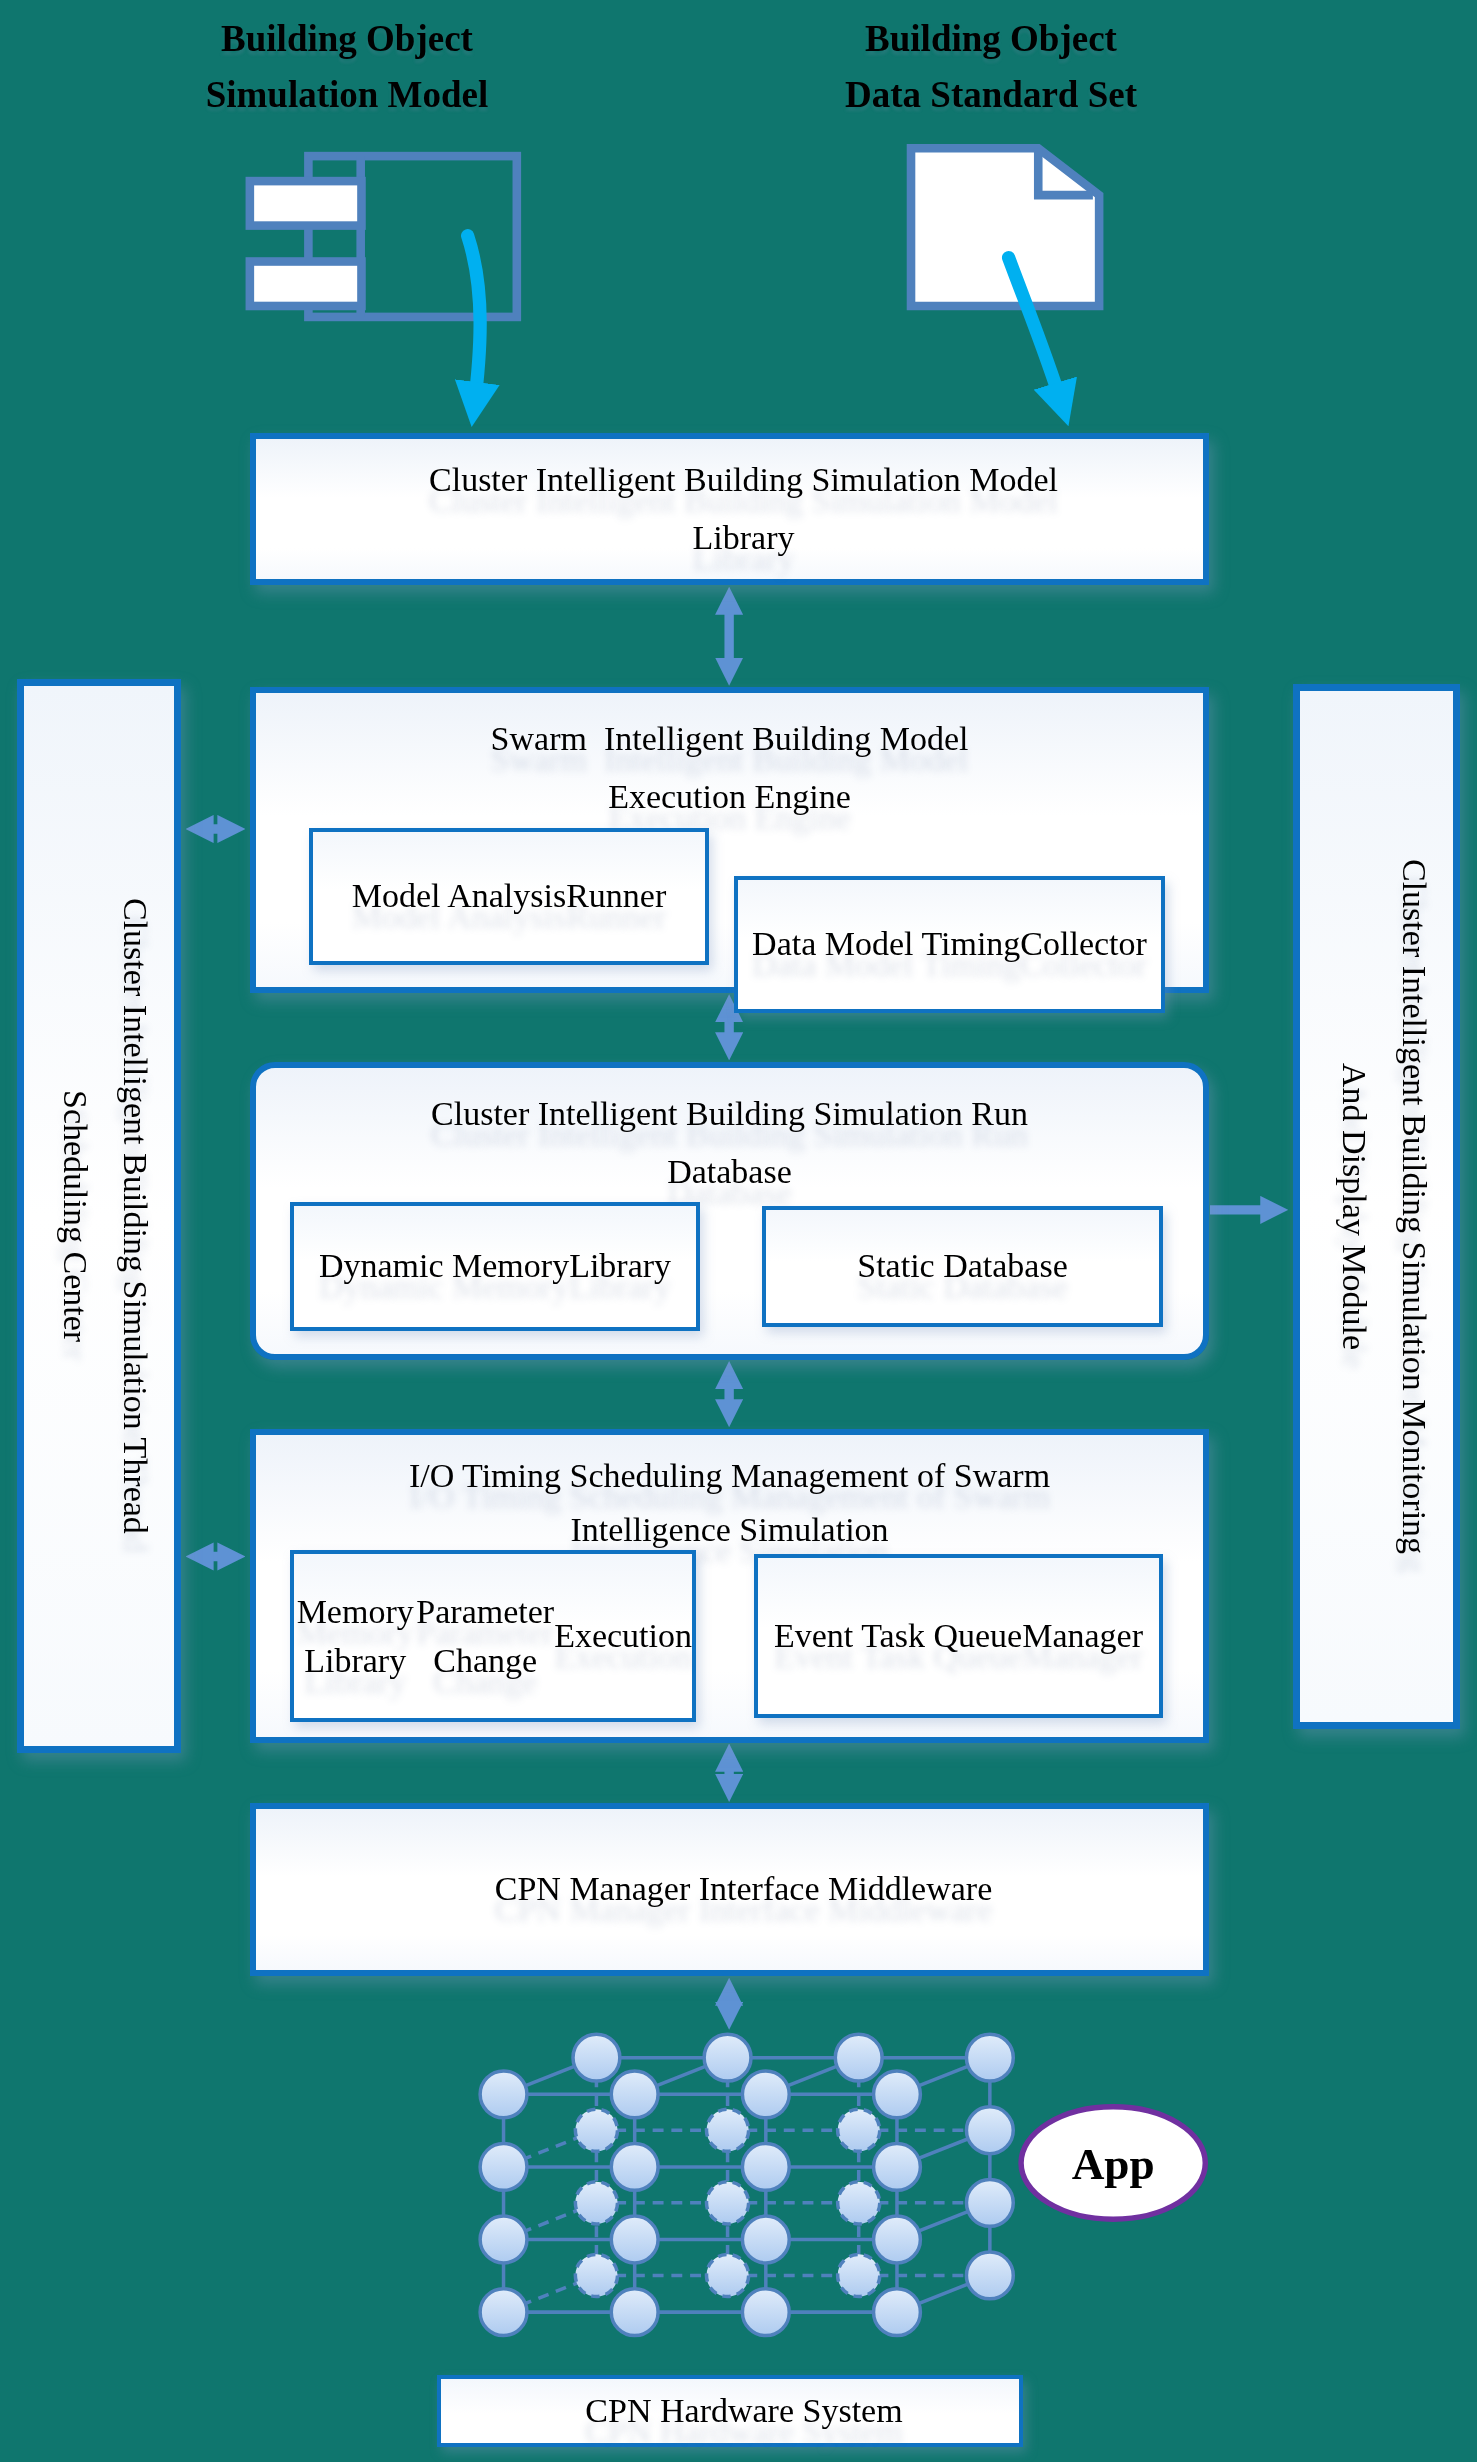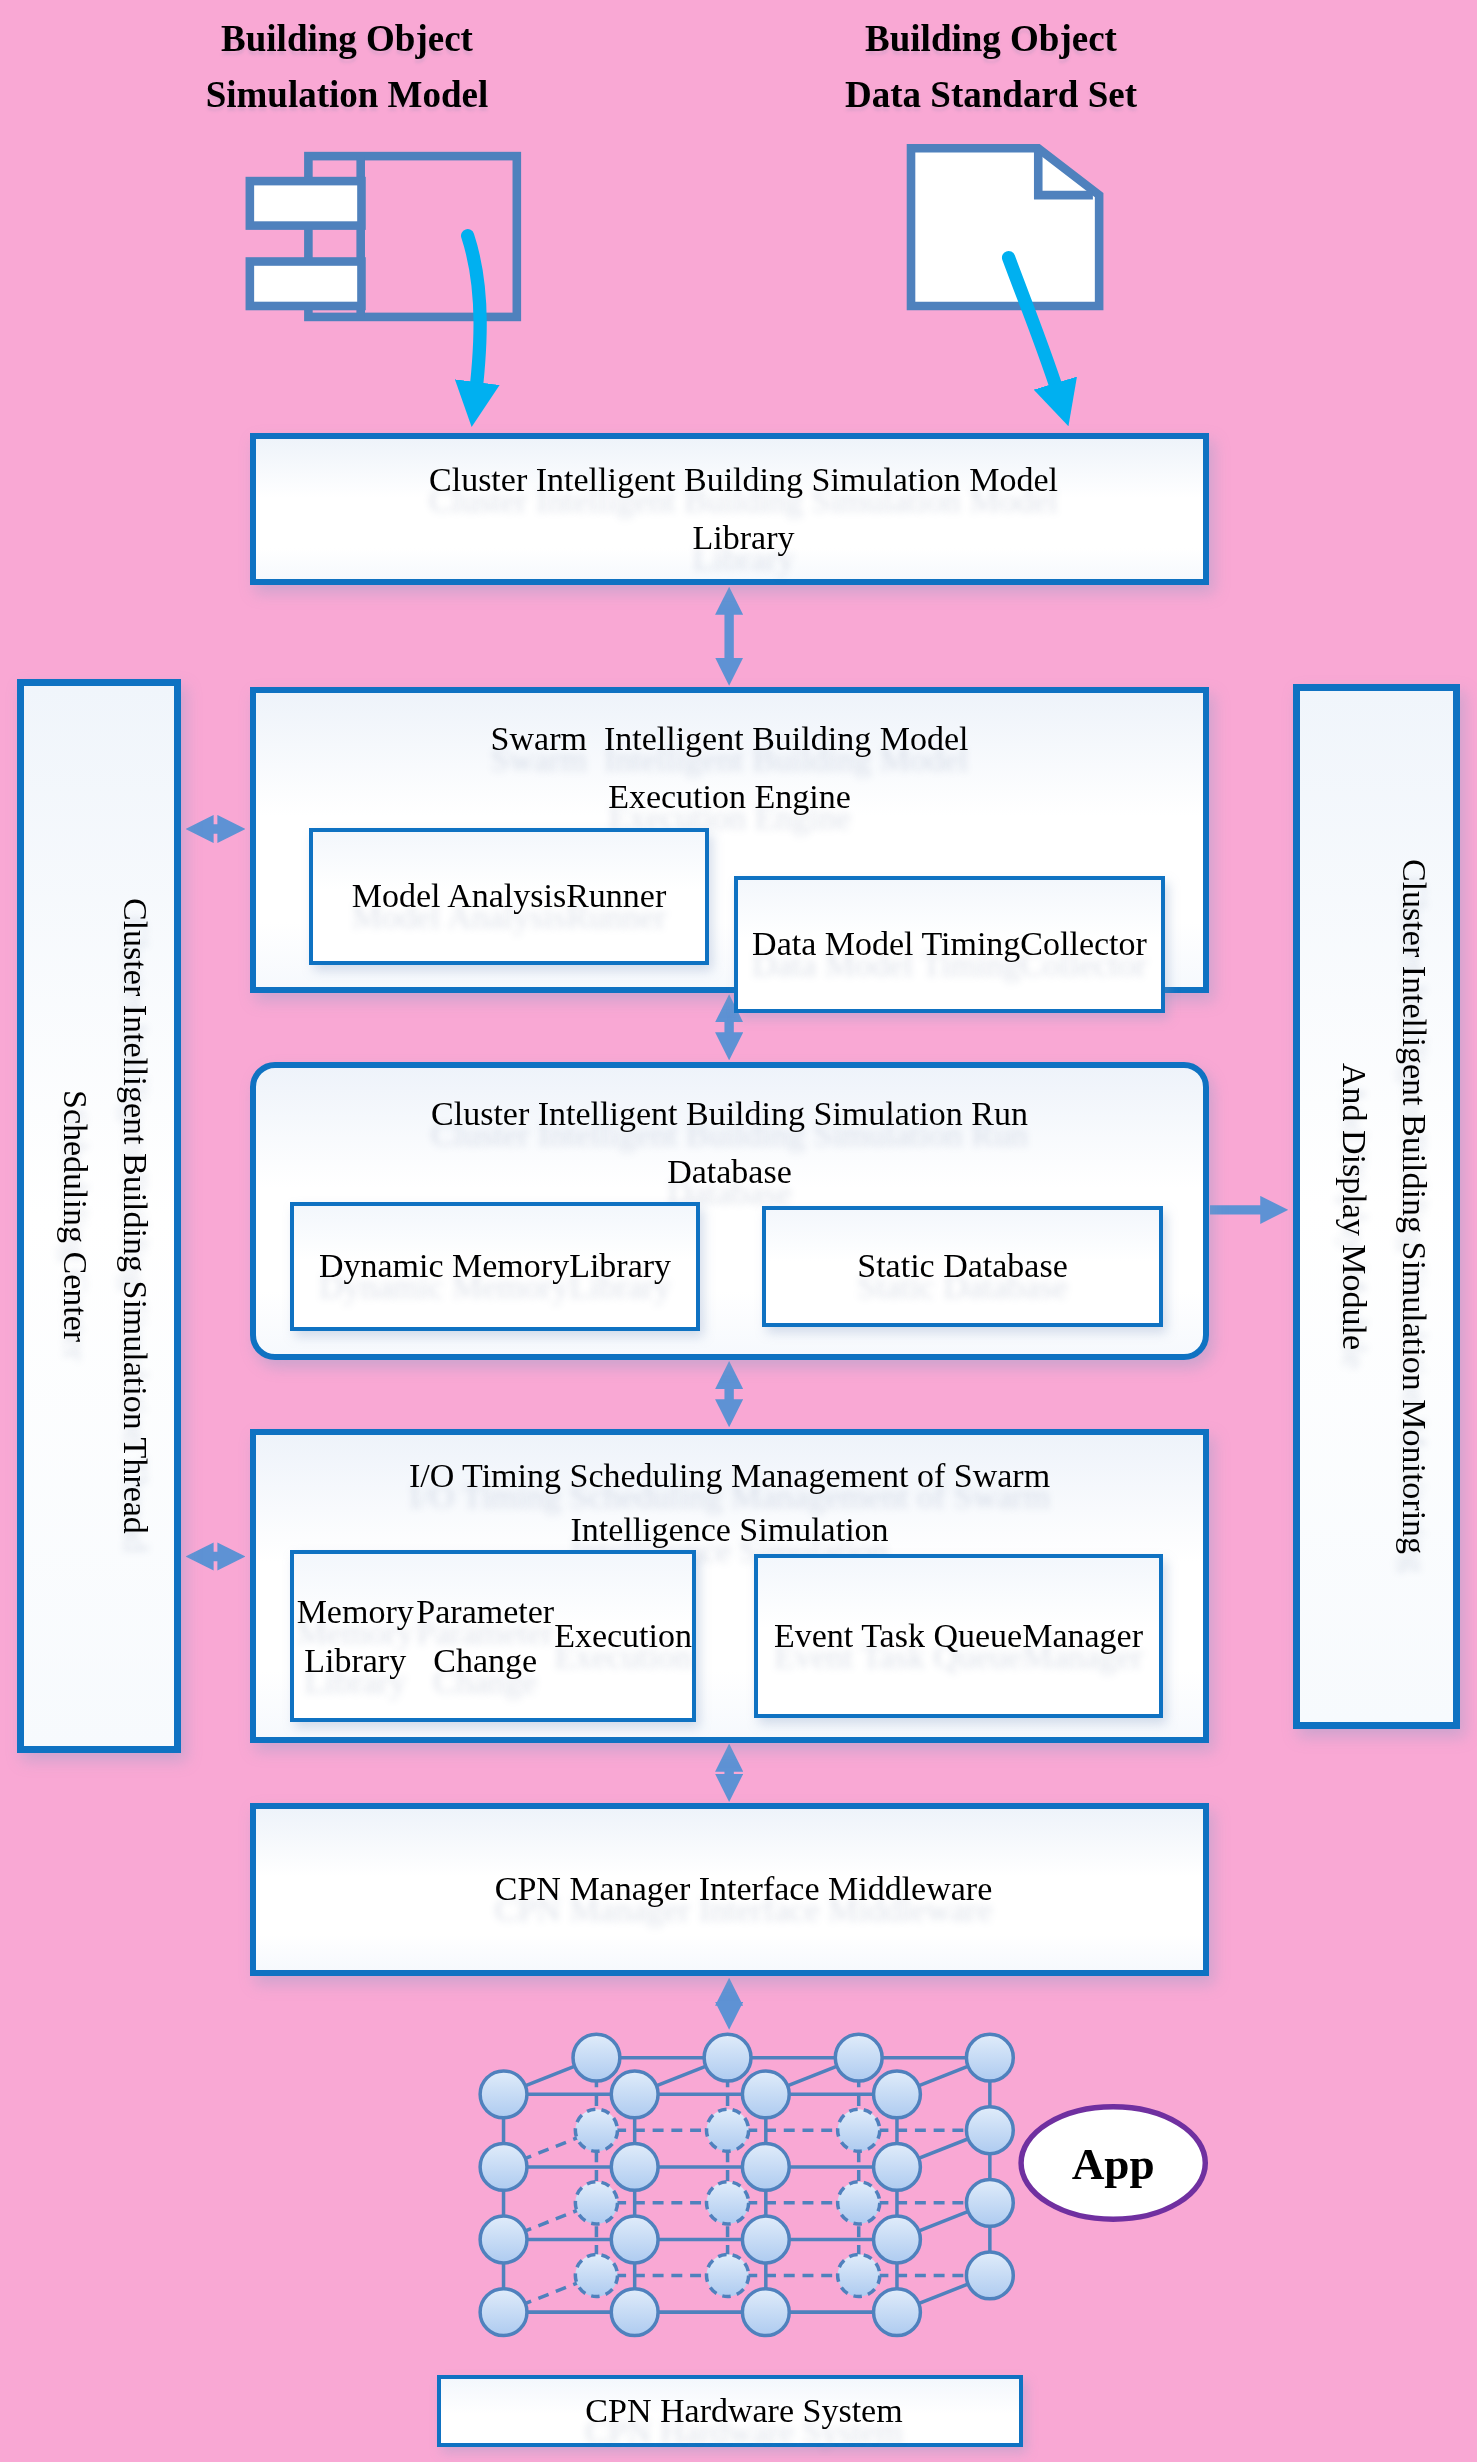--- a/index.html
+++ b/index.html
@@ -1,16 +1,16 @@
 <!DOCTYPE html>
 <html style="font-size:12.5px"><head>
 <meta charset="utf-8">
 <style>
   html,body{margin:0;padding:0;background:#ffffff;}
-  .canvas{position:relative;width:1477px;height:2462px;background:#f9a8d4;overflow:hidden;
+  .canvas{position:relative;width:1477px;height:2462px;background:#0f766e;overflow:hidden;
           font-family:"Liberation Serif","DejaVu Serif",serif;color:#000;}
   .abs{position:absolute;}
   
   .hdr{position:absolute;text-align:center;font-weight:bold;font-size:37px;line-height:1.5;
        text-shadow:0 0.12em 0.08em rgba(120,140,170,0.18);}
   
   .bigbox{position:absolute;border:6.2px solid #0f72c2;box-sizing:border-box;
           background:linear-gradient(180deg,#eef3fa 0%,#ffffff 42%,#ffffff 78%,#f6f9fd 100%);
           box-shadow:4.7px 7.8px 14px rgba(130,155,195,0.35);}
   .subbox{position:absolute;border:4.7px solid #0f72c2;box-sizing:border-box;

